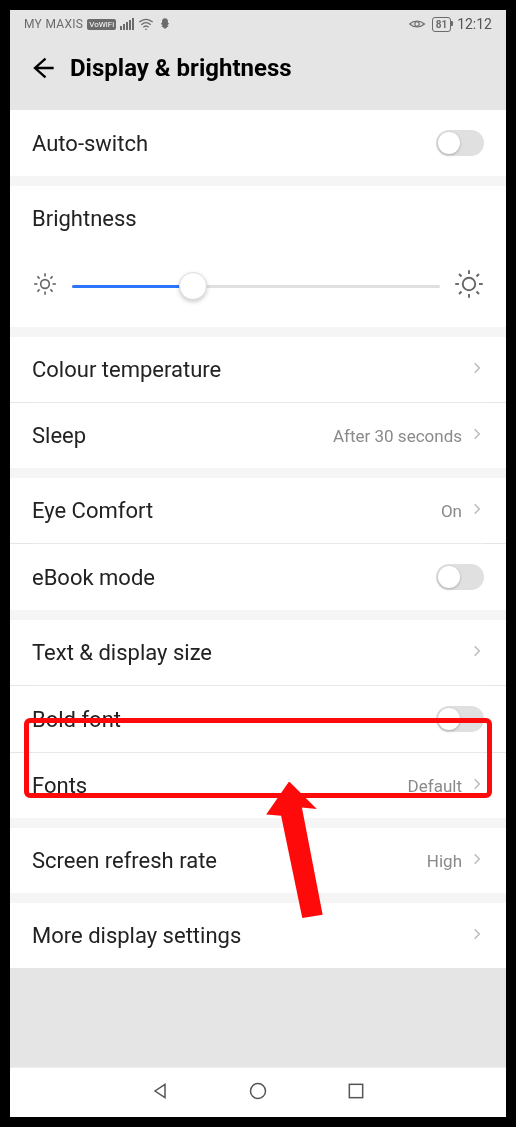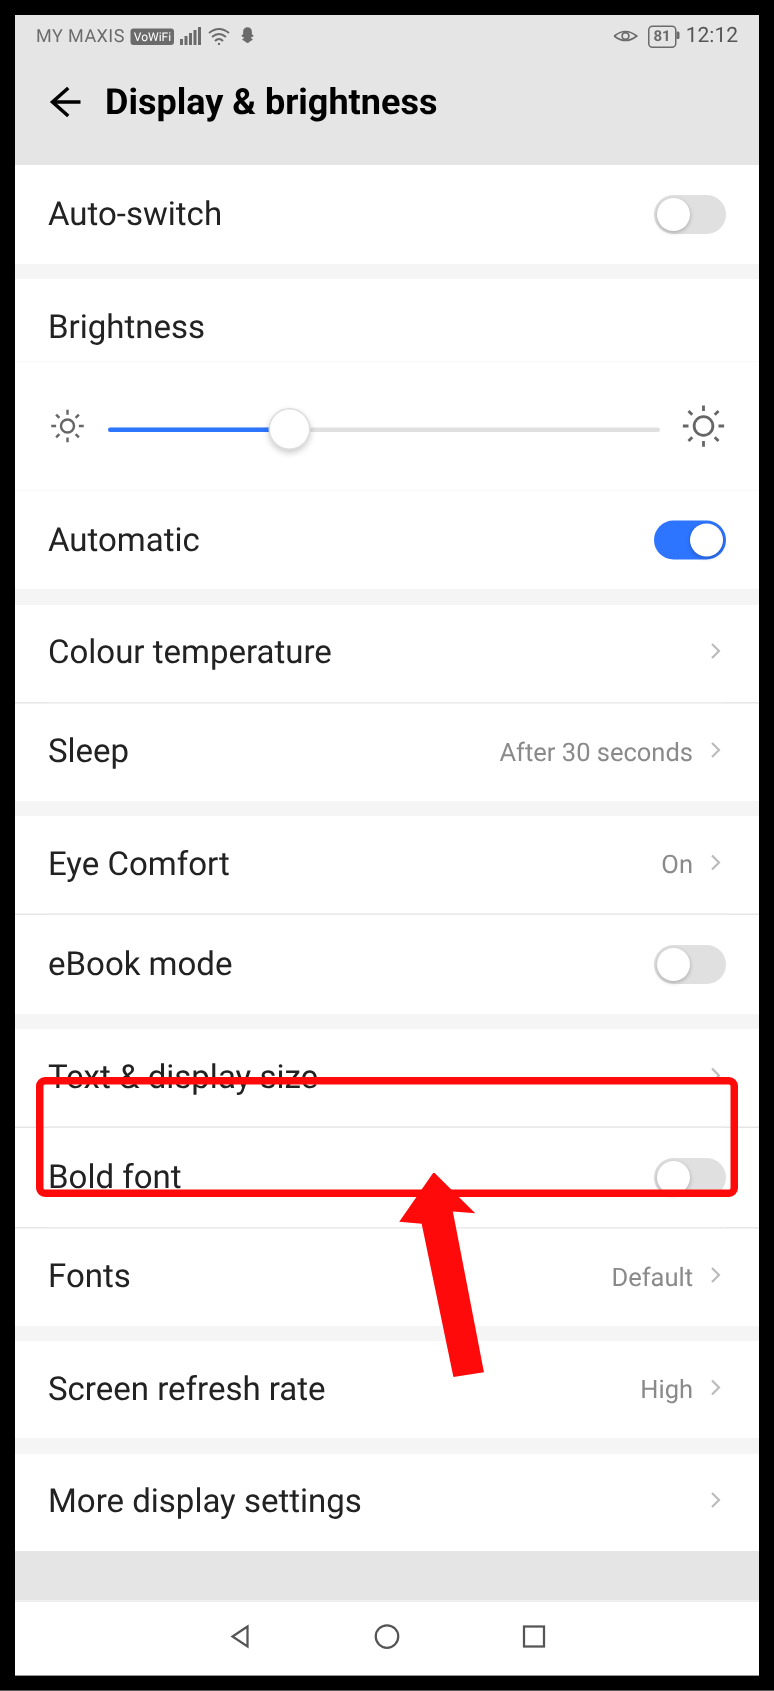--- a/index.html
+++ b/index.html
@@ -141,26 +141,20 @@
             <line x1="20" y1="12" x2="23" y2="12"></line>
             <line x1="4" y1="4" x2="6" y2="6"></line>
             <line x1="18" y1="18" x2="20" y2="20"></line>
             <line x1="4" y1="20" x2="6" y2="18"></line>
             <line x1="18" y1="6" x2="20" y2="4"></line>
           </g>
         </svg>
     </span>
   </div>
 
-  <div class="row">
-    <span class="row-label">Automatic</span>
-    <span class="toggle on">
-        <span class="knob"></span>
-      </span>
-  </div>
   <div class="group-sep"></div>
 
   <div class="row">
     <span class="row-label">Colour temperature</span>
     <span class="chevron"><svg viewBox="0 0 24 24">
           <path d="M8 4 L16 12 L8 20"></path>
         </svg></span>
   </div>
   <div class="divider"></div>
 

